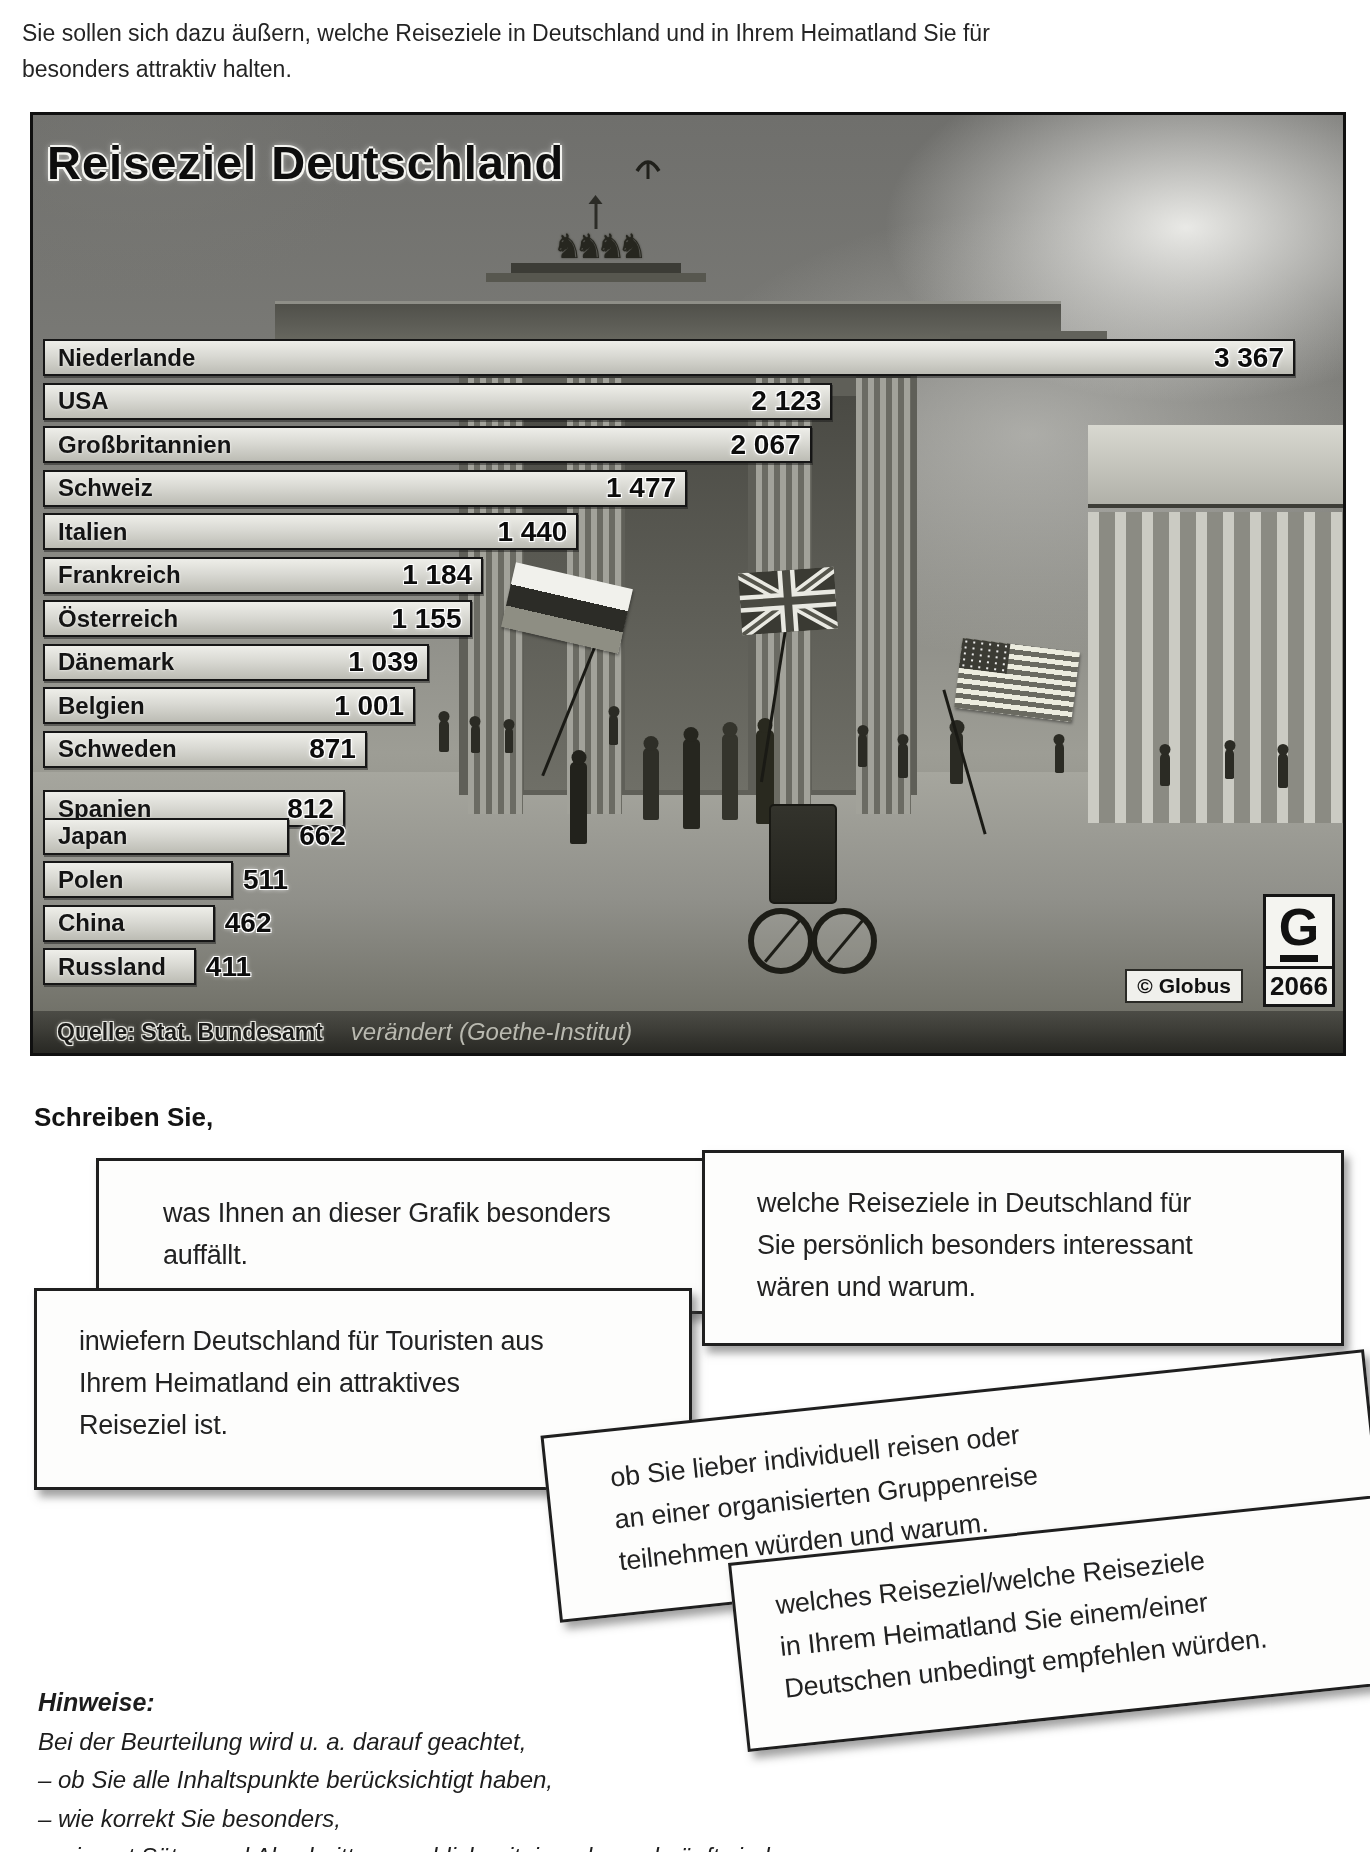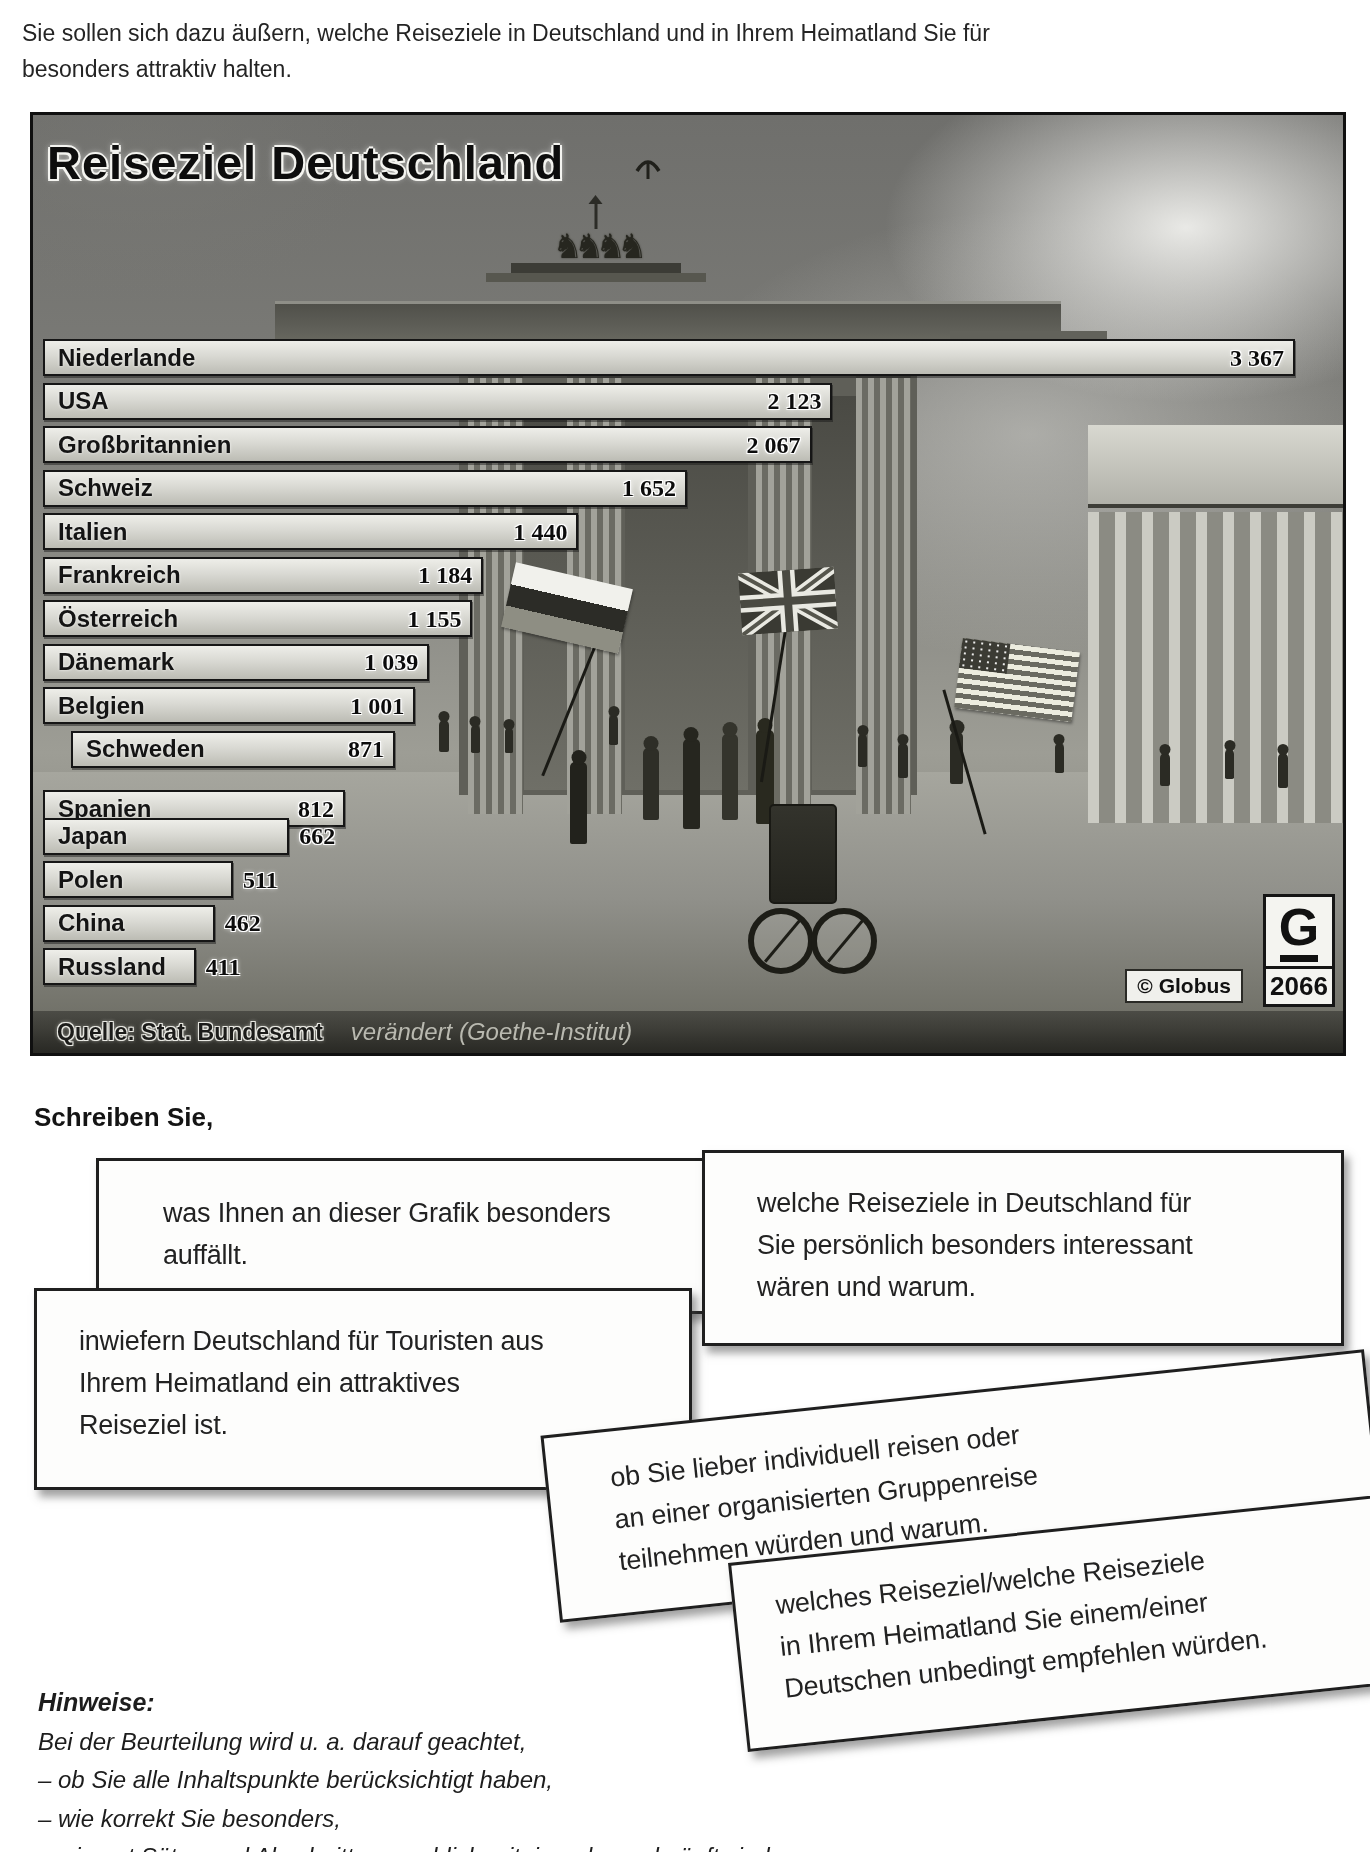--- a/index.html
+++ b/index.html
@@ -65,22 +65,22 @@
   .victory-mark{position:absolute;left:600px;top:36px;}
 
   .bars{position:absolute;left:10px;top:224px;width:1252px;display:flex;flex-direction:column;gap:6.5px;}
   .bar-row{position:relative;height:37px;}
   .bar{position:relative;height:100%;border:2px solid #161616;box-sizing:border-box;
        background:linear-gradient(180deg,#ececе8,#ececе8);
        background:linear-gradient(180deg,#eeeee9 0%,#d9d9d3 45%,#bcbcb4 100%);
        box-shadow:1px 2px 0 rgba(20,20,20,.45);display:flex;align-items:center;}
   .bar-label{font-size:24px;font-weight:bold;color:#141414;padding-left:13px;white-space:nowrap;
        text-shadow:0 0 3px rgba(255,255,255,.8);}
-  .bar-value{position:absolute;top:50%;transform:translateY(-50%);font-size:24px;font-weight:bold;color:#0c0c0c;white-space:nowrap;
-       text-shadow:-1px -1px 0 #fff,1px -1px 0 #fff,-1px 1px 0 #fff,1px 1px 0 #fff,0 0 5px #fff;font-family:Liberation Serif, serif;}
+  .bar-value{position:absolute;top:50%;transform:translateY(-50%);font-size:28px;font-weight:bold;color:#0c0c0c;white-space:nowrap;
+       text-shadow:-1px -1px 0 #fff,1px -1px 0 #fff,-1px 1px 0 #fff,1px 1px 0 #fff,0 0 5px #fff;}
   .bar-value.inside{right:9px;}
   .bar-value.outside{left:calc(100% + 12px);}
 
   .src{position:absolute;left:0;right:0;bottom:0;height:42px;background:linear-gradient(180deg,rgba(44,44,40,.55),rgba(30,30,26,.8));
        display:flex;align-items:center;padding-left:24px;gap:28px;}
   .src-main{font-size:23px;font-weight:bold;color:#1c1c1a;
        text-shadow:-1px -1px 0 #e8e8e2,1px -1px 0 #e8e8e2,-1px 1px 0 #e8e8e2,1px 1px 0 #e8e8e2,0 0 4px #e8e8e2;}
   .src-note{font-size:24px;font-style:italic;color:#b9b9b0;}
   .globus-chip{position:absolute;right:100px;bottom:50px;background:#f0f0ec;border:2px solid #2a2a26;
        font-size:21px;font-weight:bold;color:#111;padding:3px 10px;}
@@ -197,21 +197,21 @@
         </div>
         <div class="bar-row">
           <div class="bar" style="width: 61.39%;">
             <span class="bar-label">Großbritannien</span>
             <span class="bar-value inside">2 067</span>
           </div>
         </div>
         <div class="bar-row">
           <div class="bar" style="width: 51.4405%;">
             <span class="bar-label">Schweiz</span>
-            <span class="bar-value inside">1 652</span>
+            <span class="bar-value inside">1 477</span>
           </div>
         </div>
         <div class="bar-row">
           <div class="bar" style="width: 42.768%;">
             <span class="bar-label">Italien</span>
             <span class="bar-value inside">1 440</span>
           </div>
         </div>
         <div class="bar-row">
           <div class="bar" style="width: 35.1648%;">
@@ -231,21 +231,21 @@
             <span class="bar-value inside">1 039</span>
           </div>
         </div>
         <div class="bar-row">
           <div class="bar" style="width: 29.7297%;">
             <span class="bar-label">Belgien</span>
             <span class="bar-value inside">1 001</span>
           </div>
         </div>
         <div class="bar-row">
-          <div class="bar" style="width: 25.8687%; margin-left: 28px;">
+          <div class="bar" style="width: 25.8687%;">
             <span class="bar-label">Schweden</span>
             <span class="bar-value inside">871</span>
           </div>
         </div>
         <div class="bar-row">
           <div class="bar" style="width: 24.1164%; margin-top: 16px;">
             <span class="bar-label">Spanien</span>
             <span class="bar-value inside">812</span>
           </div>
         </div>

